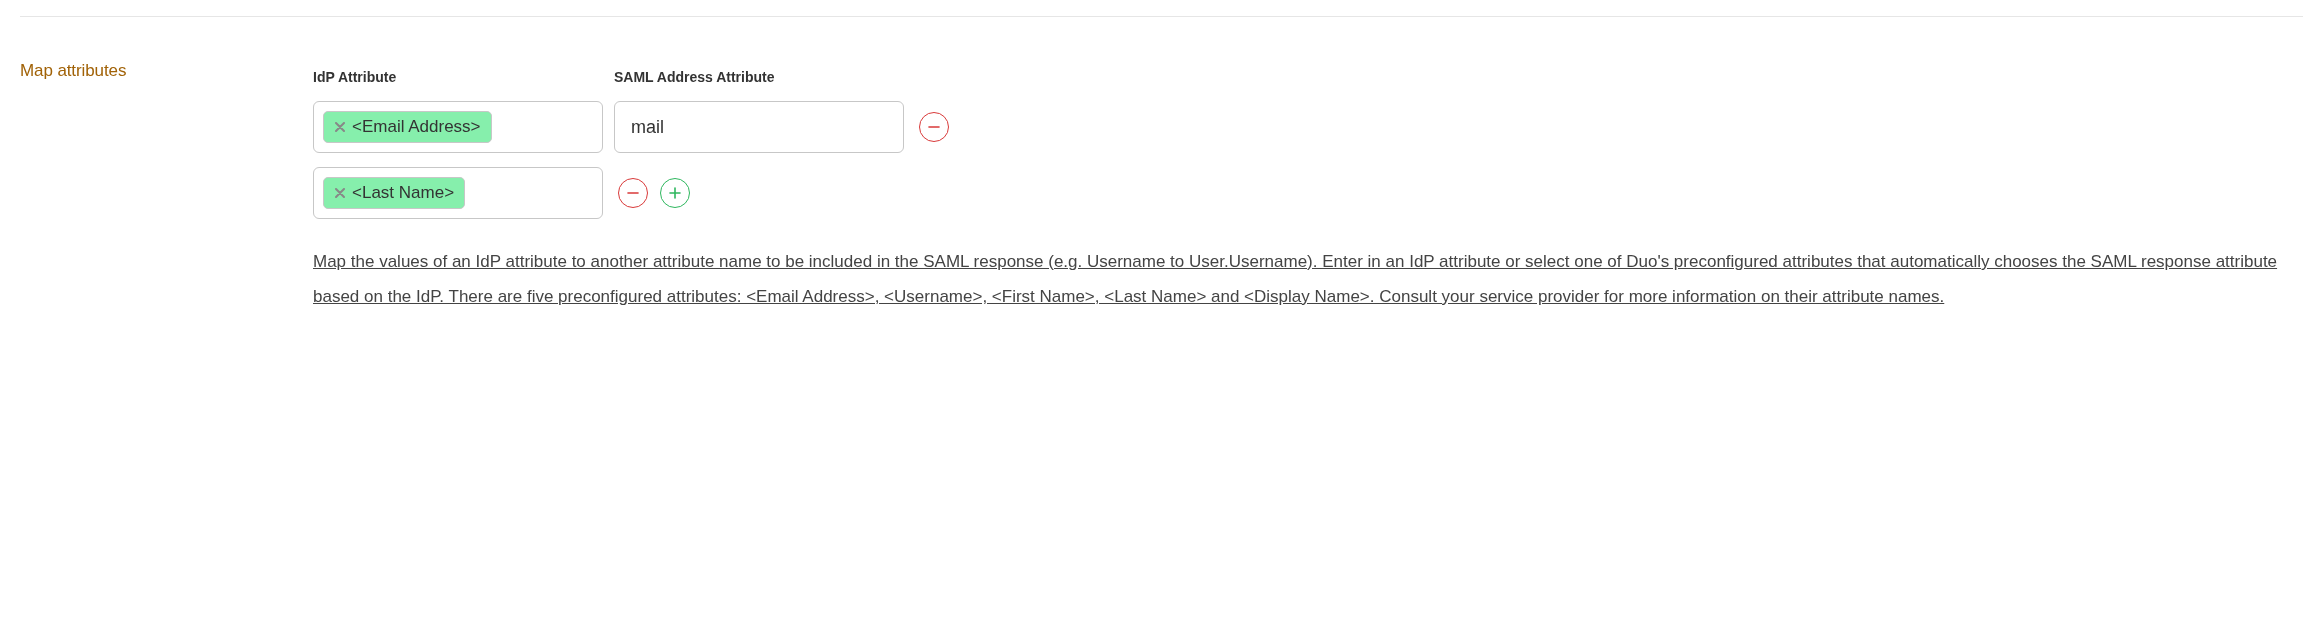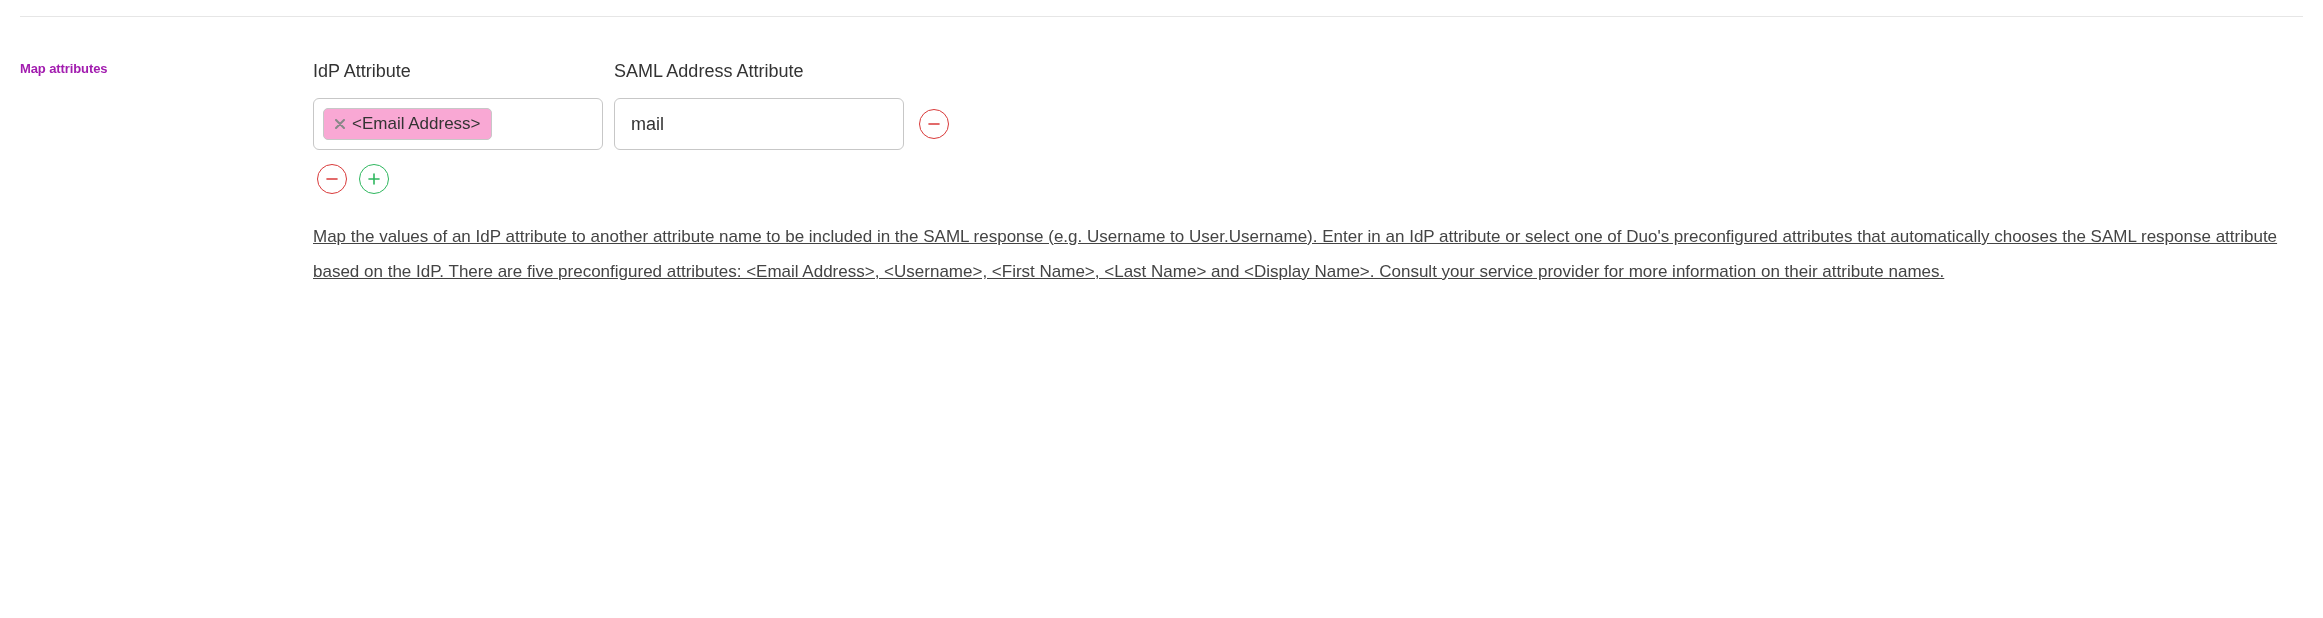--- a/index.html
+++ b/index.html
@@ -16,41 +16,42 @@
       margin-bottom: 44px;
     }
     .section {
       display: flex;
       align-items: flex-start;
       gap: 0;
     }
     .section-label {
       width: 293px;
       flex-shrink: 0;
-      font-weight: 700;
-      font-size: 13px;
-      color: #a21caf;
+      font-weight: 400;
+      font-size: 17px;
+      color: #a16207;
       letter-spacing: -0.1px;
       padding-top: 0;
     }
     .section-body {
       flex: 1;
       min-width: 0;
     }
     .columns-header {
       display: flex;
       gap: 11px;
       margin-bottom: 16px;
     }
     .col-label {
       width: 290px;
-      font-weight: 400;
-      font-size: 18px;
+      font-weight: 700;
+      font-size: 14px;
       color: #333;
       letter-spacing: 0;
+      margin-top: 8px;
     }
     .attr-rows {
       display: flex;
       flex-direction: column;
       gap: 14px;
       margin-bottom: 26px;
     }
     .attr-row {
       display: flex;
       gap: 11px;
@@ -65,21 +66,21 @@
       align-items: center;
       padding: 0 9px;
       background: #fff;
     }
     .tag {
       display: inline-flex;
       align-items: center;
       gap: 6px;
       border: 1px solid #c7c7c7;
       border-radius: 5px;
-      background: #f9a8d4;
+      background: #86efac;
       padding: 5px 10px;
       font-size: 17px;
       color: #333;
     }
     .tag-remove {
       width: 12px;
       height: 12px;
       display: inline-flex;
       align-items: center;
       justify-content: center;
@@ -157,20 +158,30 @@
         <svg width="14" height="14" viewBox="0 0 14 14">
                 <line x1="2" y1="7" x2="12" y2="7" stroke="currentColor" stroke-width="1.6" stroke-linecap="round"></line>
               </svg>
       </button>
 
     </div>
   </div>
 
 
   <div class="attr-row">
+    <div class="tag-input">
+      <span class="tag">
+        <span class="tag-remove">
+          <svg width="10" height="10" viewBox="0 0 10 10">
+                  <path d="M1 1 L9 9 M9 1 L1 9" stroke="currentColor" stroke-width="2" stroke-linecap="round"></path>
+                </svg>
+        </span>
+        <span>&lt;Last Name&gt;</span>
+      </span>
+    </div>
     <div class="row-actions">
       <button type="button" class="circle-btn minus">
         <svg width="14" height="14" viewBox="0 0 14 14">
                 <line x1="2" y1="7" x2="12" y2="7" stroke="currentColor" stroke-width="1.6" stroke-linecap="round"></line>
               </svg>
       </button>
       <button type="button" class="circle-btn plus">
         <svg width="14" height="14" viewBox="0 0 14 14">
                 <line x1="2" y1="7" x2="12" y2="7" stroke="currentColor" stroke-width="1.6" stroke-linecap="round"></line>
                 <line x1="7" y1="2" x2="7" y2="12" stroke="currentColor" stroke-width="1.6" stroke-linecap="round"></line>

